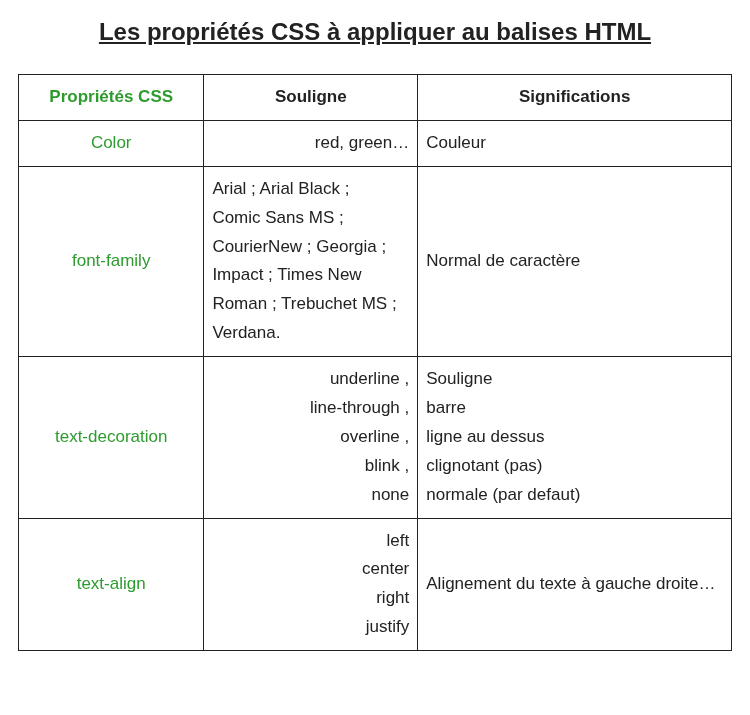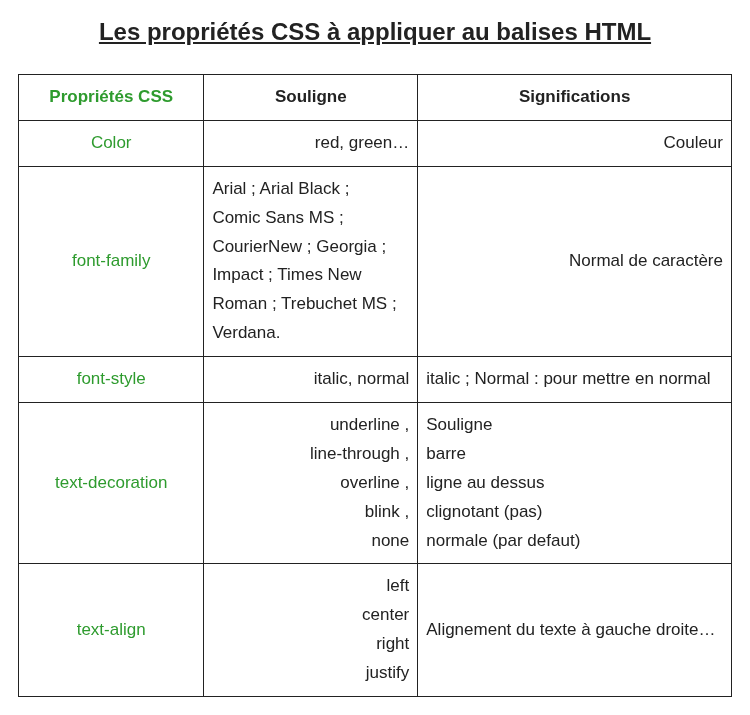--- a/index.html
+++ b/index.html
@@ -37,21 +37,21 @@
       font-weight: bold;
       text-align: center;
     }
     th.prop-header { color: #2e9b2e; }
     td.prop-cell {
       color: #2e9b2e;
       text-align: center;
     }
     td.attr-cell   { text-align: right; color: #222; }
     td.attr-left   { text-align: left;  color: #222; }
-    td.sig-cell    { text-align: right; color: #222; }
+    td.sig-cell    { text-align: left; color: #222; }
     td.sig-left    { text-align: left;   color: #222; }
     .ml { white-space: pre-line; }
   </style>
 </head>
 <body>
 
 <h1 class="title">Les propriétés CSS à appliquer au balises HTML</h1>
 
 <table class="css-table">
   <colgroup>
@@ -76,25 +76,20 @@
         <td class="prop-cell">font-family</td>
         <td class="attr-left ml">Arial ; Arial Black ;
 Comic Sans MS ;
 CourierNew ; Georgia ;
 Impact ; Times New
 Roman ;  Trebuchet MS ;
 Verdana.</td>
         <td class="sig-cell ml">Normal de caractère</td>
       </tr>
       <tr>
-        <td class="prop-cell">font-style</td>
-        <td class="attr-cell ml">italic, normal</td>
-        <td class="sig-left ml">italic ; Normal : pour mettre en normal</td>
-      </tr>
-      <tr>
         <td class="prop-cell">text-decoration</td>
         <td class="attr-cell ml">underline ,
 line-through ,
 overline ,
 blink ,
 none</td>
         <td class="sig-left ml">Souligne
 barre
 ligne au dessus
 clignotant (pas)

